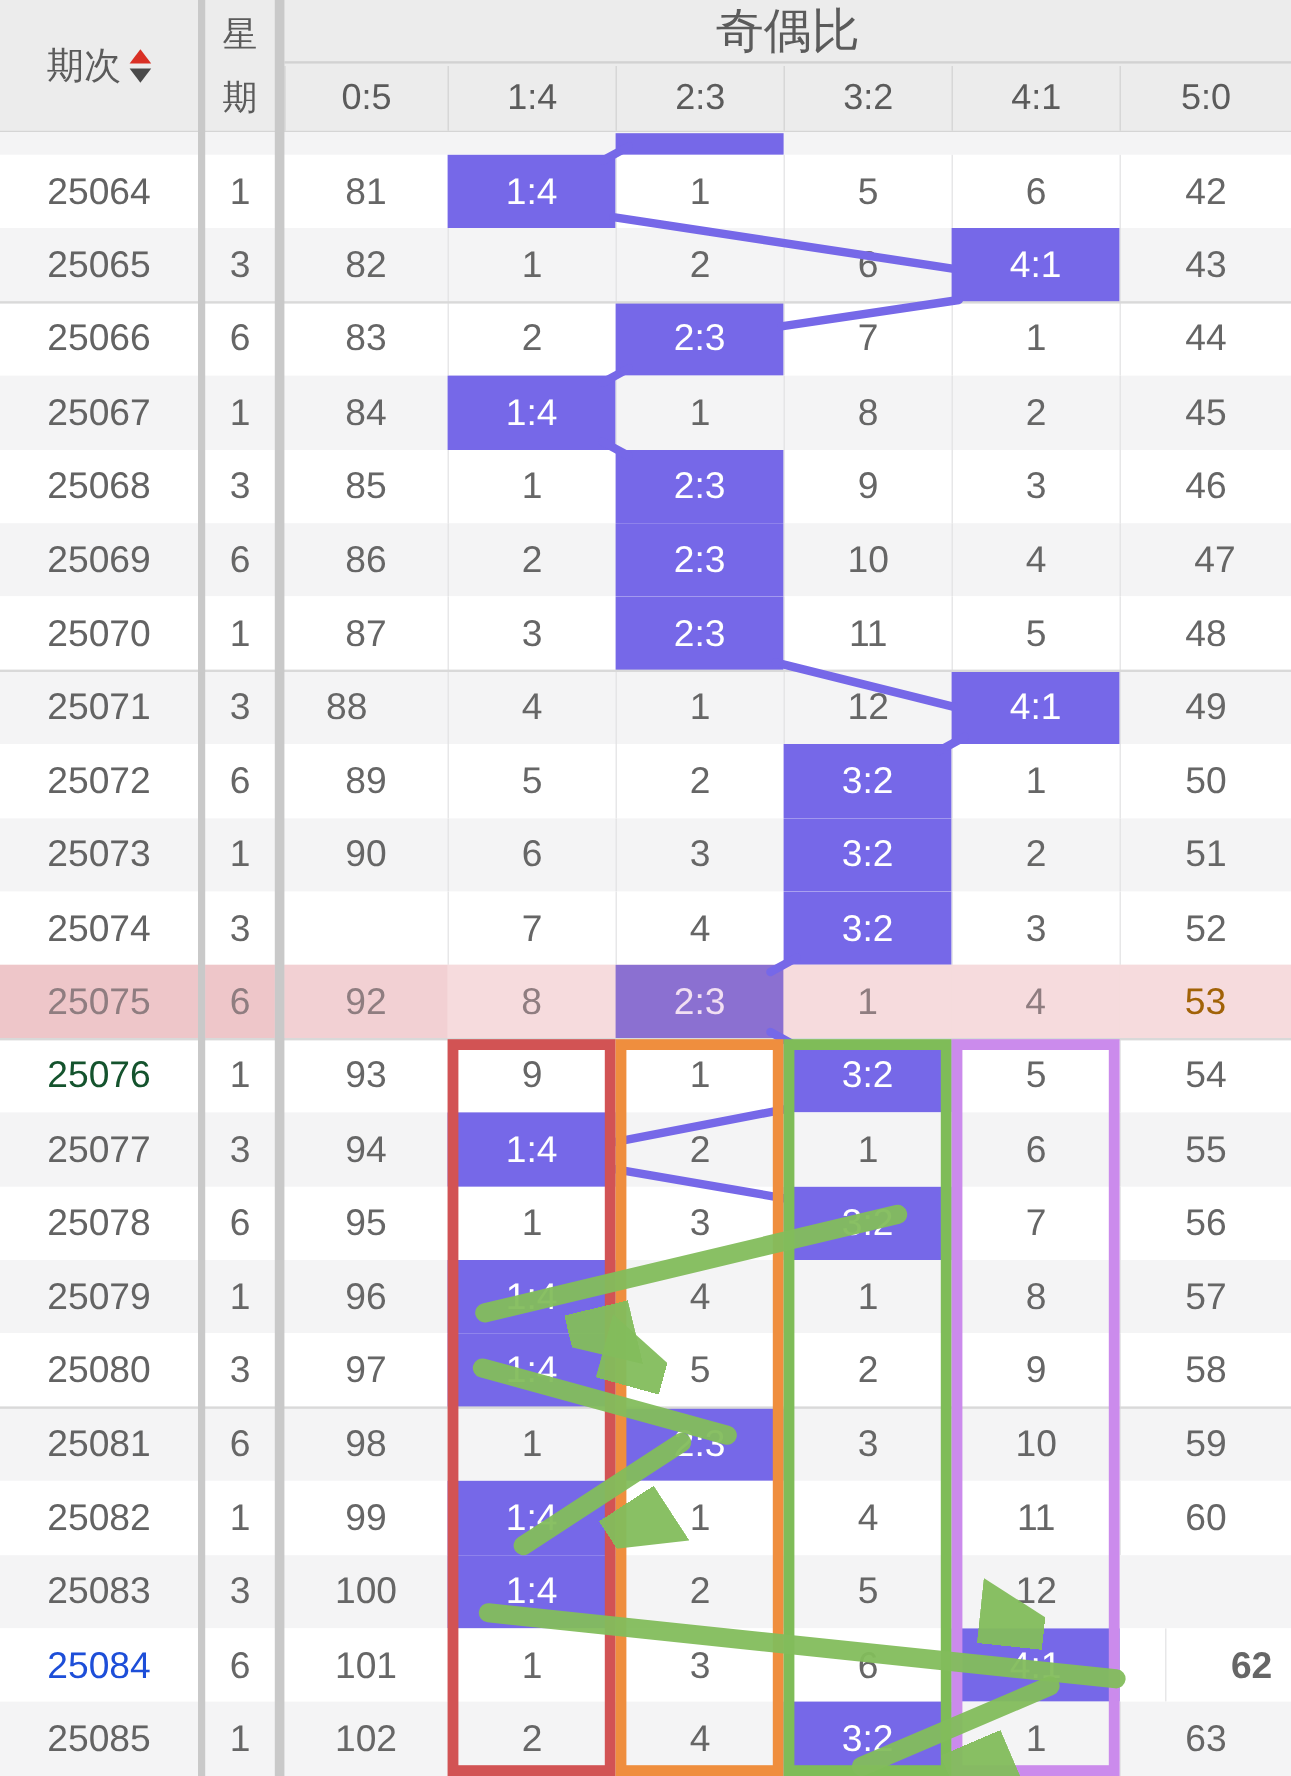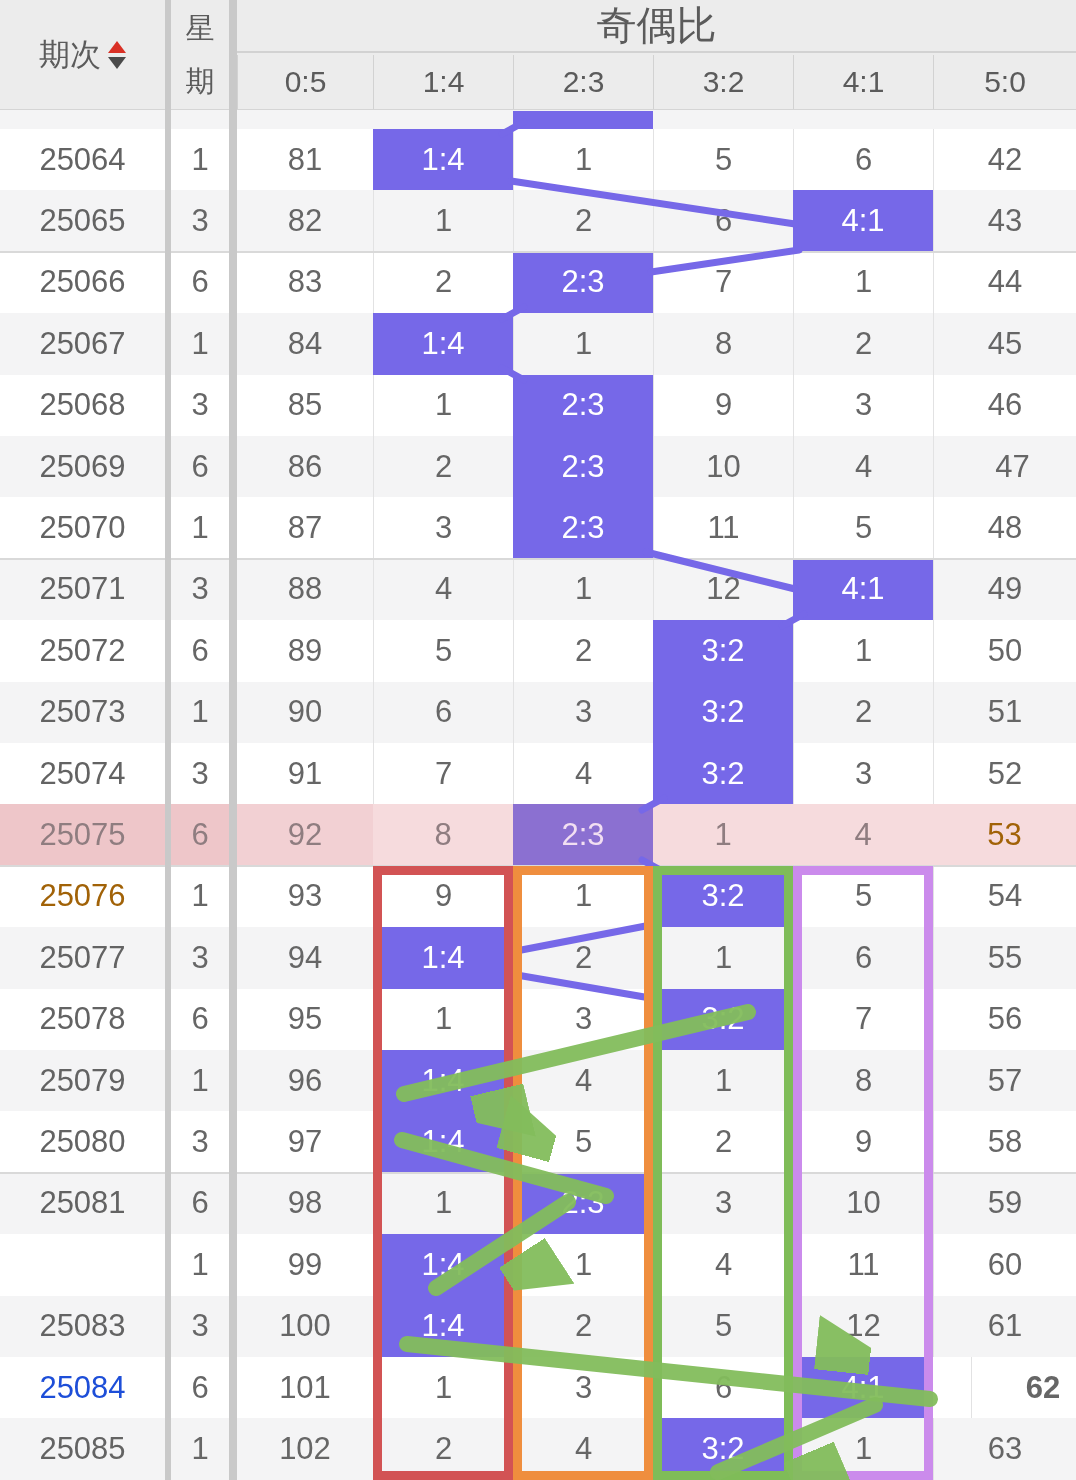--- a/index.html
+++ b/index.html
@@ -133,21 +133,21 @@
         <div class="cell" style="left: 237px; width: 136px;">87</div>
         <div class="cell vline" style="left: 373px; width: 140px;">3</div>
         <div class="cell" style="left: 513px; width: 140px; background: rgb(118, 104, 232); color: rgb(255, 255, 255);">2:3</div>
         <div class="cell vline" style="left: 653px; width: 140px;">11</div>
         <div class="cell vline" style="left: 793px; width: 140px;">5</div>
         <div class="cell vline" style="left: 933px; width: 143px;">48</div>
       </div>
       <div class="abs row" style="top: 558.8px; height: 61.4px; background: rgb(244, 244, 245);">
         <div class="cell" style="left: 0px; width: 165px; color: rgb(99, 99, 99);">25071</div>
         <div class="cell" style="left: 171px; width: 58px;">3</div>
-        <div class="cell" style="left: 237px; width: 136px;">88</div>
+        <div class="cell" style="left: 221px; width: 136px;">88</div>
         <div class="cell vline" style="left: 373px; width: 140px;">4</div>
         <div class="cell vline" style="left: 513px; width: 140px;">1</div>
         <div class="cell vline" style="left: 653px; width: 140px;">12</div>
         <div class="cell" style="left: 793px; width: 140px; background: rgb(118, 104, 232); color: rgb(255, 255, 255);">4:1</div>
         <div class="cell vline" style="left: 933px; width: 143px;">49</div>
       </div>
       <div class="abs row" style="top: 620.2px; height: 61.4px; background: rgb(255, 255, 255);">
         <div class="cell" style="left: 0px; width: 165px; color: rgb(99, 99, 99);">25072</div>
         <div class="cell" style="left: 171px; width: 58px;">6</div>
         <div class="cell" style="left: 237px; width: 136px;">89</div>
@@ -163,39 +163,38 @@
         <div class="cell" style="left: 237px; width: 136px;">90</div>
         <div class="cell vline" style="left: 373px; width: 140px;">6</div>
         <div class="cell vline" style="left: 513px; width: 140px;">3</div>
         <div class="cell" style="left: 653px; width: 140px; background: rgb(118, 104, 232); color: rgb(255, 255, 255);">3:2</div>
         <div class="cell vline" style="left: 793px; width: 140px;">2</div>
         <div class="cell vline" style="left: 933px; width: 143px;">51</div>
       </div>
       <div class="abs row" style="top: 743px; height: 61.4px; background: rgb(255, 255, 255);">
         <div class="cell" style="left: 0px; width: 165px; color: rgb(99, 99, 99);">25074</div>
         <div class="cell" style="left: 171px; width: 58px;">3</div>
-        <div class="cell" style="left: 237px; width: 136px;">91</div>
         <div class="cell vline" style="left: 373px; width: 140px;">7</div>
         <div class="cell vline" style="left: 513px; width: 140px;">4</div>
         <div class="cell" style="left: 653px; width: 140px; background: rgb(118, 104, 232); color: rgb(255, 255, 255);">3:2</div>
         <div class="cell vline" style="left: 793px; width: 140px;">3</div>
         <div class="cell vline" style="left: 933px; width: 143px;">52</div>
       </div>
       <div class="abs row" style="top: 804.4px; height: 61.4px; background: rgb(246, 219, 221);">
         <div class="cell" style="left: 0px; width: 165px; background: rgb(238, 198, 201); color: rgb(143, 125, 128);">25075</div>
         <div class="cell" style="left: 171px; width: 58px; background: rgb(238, 198, 201); color: rgb(143, 125, 128);">6</div>
         <div class="cell" style="left: 237px; width: 136px; background: rgb(242, 208, 211); color: rgb(143, 125, 128);">92</div>
         <div class="cell" style="left: 373px; width: 140px; background: rgb(246, 219, 221); color: rgb(143, 125, 128);">8</div>
         <div class="cell" style="left: 513px; width: 140px; background: rgb(139, 112, 209); color: rgb(242, 223, 242);">2:3</div>
         <div class="cell" style="left: 653px; width: 140px; background: rgb(246, 219, 221); color: rgb(143, 125, 128);">1</div>
         <div class="cell" style="left: 793px; width: 140px; background: rgb(246, 219, 221); color: rgb(143, 125, 128);">4</div>
         <div class="cell" style="left: 933px; width: 143px; background: rgb(246, 219, 221); color: #a16207;">53</div>
       </div>
       <div class="abs row" style="top: 865.8px; height: 61.4px; background: rgb(255, 255, 255);">
-        <div class="cell" style="left: 0px; width: 165px; color: #a16207;">25076</div>
+        <div class="cell" style="left: 0px; width: 165px; color: #14532d;">25076</div>
         <div class="cell" style="left: 171px; width: 58px;">1</div>
         <div class="cell" style="left: 237px; width: 136px;">93</div>
         <div class="cell vline" style="left: 373px; width: 140px;">9</div>
         <div class="cell vline" style="left: 513px; width: 140px;">1</div>
         <div class="cell" style="left: 653px; width: 140px; background: rgb(118, 104, 232); color: rgb(255, 255, 255);">3:2</div>
         <div class="cell vline" style="left: 793px; width: 140px;">5</div>
         <div class="cell vline" style="left: 933px; width: 143px;">54</div>
       </div>
       <div class="abs row" style="top: 927.2px; height: 61.4px; background: rgb(244, 244, 245);">
         <div class="cell" style="left: 0px; width: 165px; color: rgb(99, 99, 99);">25077</div>
@@ -241,37 +240,37 @@
         <div class="cell" style="left: 0px; width: 165px; color: rgb(99, 99, 99);">25081</div>
         <div class="cell" style="left: 171px; width: 58px;">6</div>
         <div class="cell" style="left: 237px; width: 136px;">98</div>
         <div class="cell vline" style="left: 373px; width: 140px;">1</div>
         <div class="cell" style="left: 513px; width: 140px; background: rgb(118, 104, 232); color: rgb(255, 255, 255);">2:3</div>
         <div class="cell vline" style="left: 653px; width: 140px;">3</div>
         <div class="cell vline" style="left: 793px; width: 140px;">10</div>
         <div class="cell vline" style="left: 933px; width: 143px;">59</div>
       </div>
       <div class="abs row" style="top: 1234.2px; height: 61.4px; background: rgb(255, 255, 255);">
+        <div class="cell" style="left: 0px; width: 165px; color: rgb(99, 99, 99);">25082</div>
         <div class="cell" style="left: 171px; width: 58px;">1</div>
         <div class="cell" style="left: 237px; width: 136px;">99</div>
         <div class="cell" style="left: 373px; width: 140px; background: rgb(118, 104, 232); color: rgb(255, 255, 255);">1:4</div>
         <div class="cell vline" style="left: 513px; width: 140px;">1</div>
         <div class="cell vline" style="left: 653px; width: 140px;">4</div>
         <div class="cell vline" style="left: 793px; width: 140px;">11</div>
         <div class="cell vline" style="left: 933px; width: 143px;">60</div>
       </div>
       <div class="abs row" style="top: 1295.6px; height: 61.4px; background: rgb(244, 244, 245);">
         <div class="cell" style="left: 0px; width: 165px; color: rgb(99, 99, 99);">25083</div>
         <div class="cell" style="left: 171px; width: 58px;">3</div>
         <div class="cell" style="left: 237px; width: 136px;">100</div>
         <div class="cell" style="left: 373px; width: 140px; background: rgb(118, 104, 232); color: rgb(255, 255, 255);">1:4</div>
         <div class="cell vline" style="left: 513px; width: 140px;">2</div>
         <div class="cell vline" style="left: 653px; width: 140px;">5</div>
         <div class="cell vline" style="left: 793px; width: 140px;">12</div>
-        <div class="cell vline" style="left: 933px; width: 143px;">61</div>
       </div>
       <div class="abs row" style="top: 1357px; height: 61.4px; background: rgb(255, 255, 255);">
         <div class="cell" style="left: 0px; width: 165px; color: #1d4ed8;">25084</div>
         <div class="cell" style="left: 171px; width: 58px;">6</div>
         <div class="cell" style="left: 237px; width: 136px;">101</div>
         <div class="cell vline" style="left: 373px; width: 140px;">1</div>
         <div class="cell vline" style="left: 513px; width: 140px;">3</div>
         <div class="cell vline" style="left: 653px; width: 140px;">6</div>
         <div class="cell" style="left: 793px; width: 140px; background: rgb(118, 104, 232); color: rgb(255, 255, 255);">4:1</div>
         <div class="cell vline" style="left: 971px; width: 143px; font-weight: bold;">62</div>

